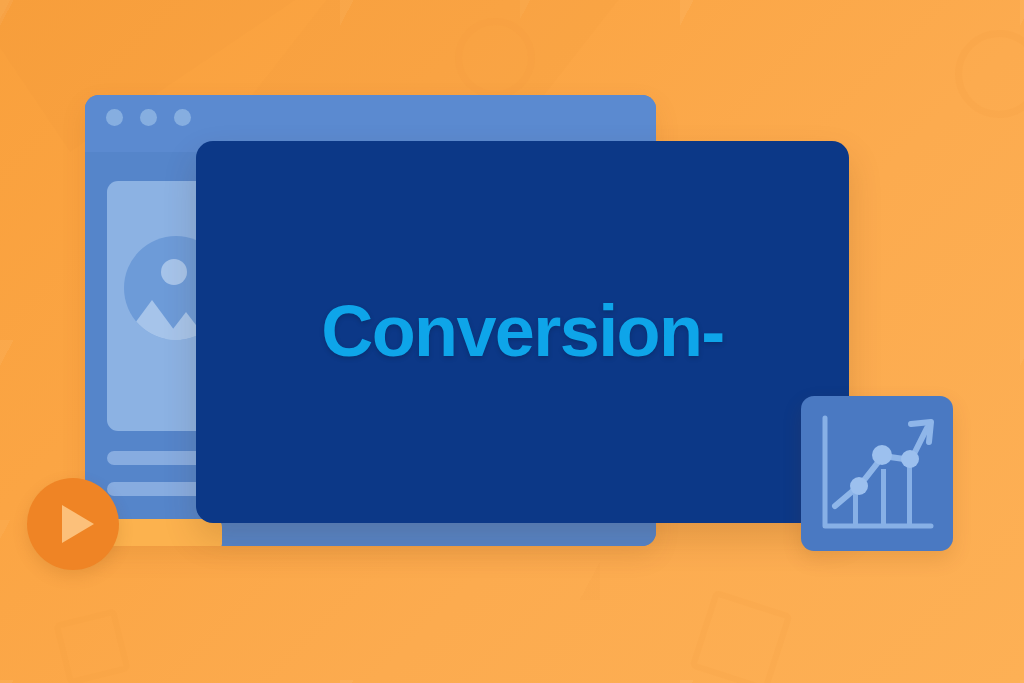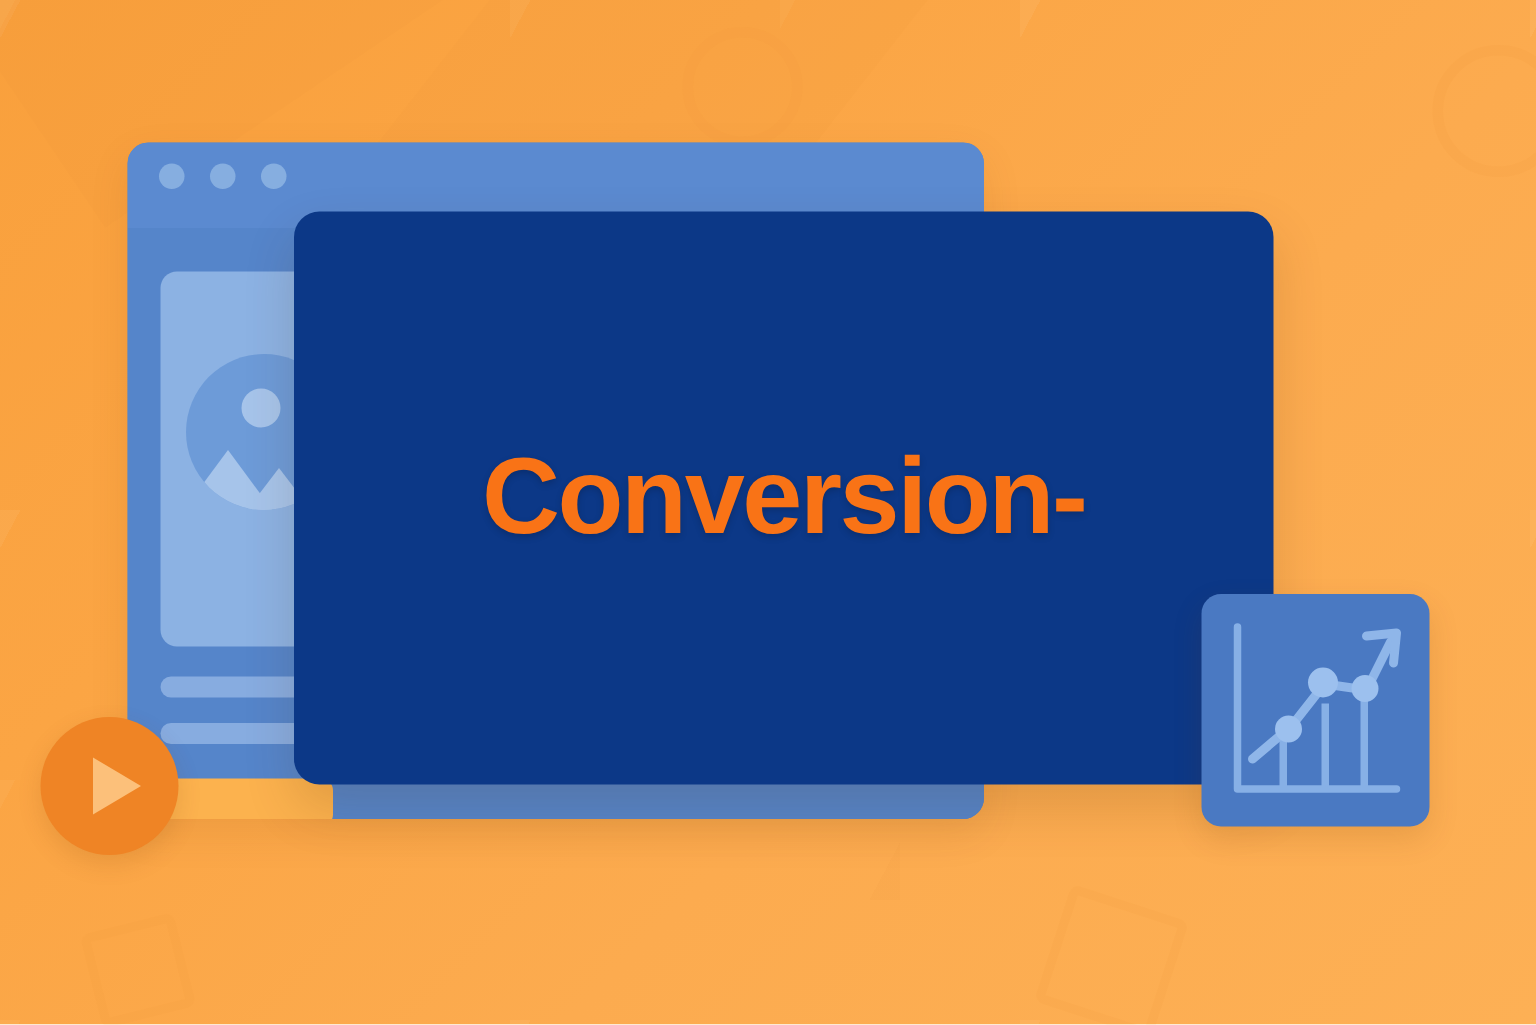--- a/index.html
+++ b/index.html
@@ -157,21 +157,21 @@
     left: 196px; top: 141px;
     width: 653px; height: 382px;
     background: #0c3887;
     border-radius: 17px;
     box-shadow: 0 16px 34px rgba(90,45,5,0.16);
     display: flex;
     align-items: center;
     justify-content: center;
   }
   .title {
-    color: #f97316;
+    color: #0ea5e9;
     font-size: 72px;
     font-weight: bold;
     line-height: 0.97;
     text-align: center;
     letter-spacing: -1.6px;
     text-shadow: 0 2px 5px rgba(0,0,0,0.18);
     padding: 0 28px;
   }
   .title-line { display: block; white-space: nowrap; }
 

